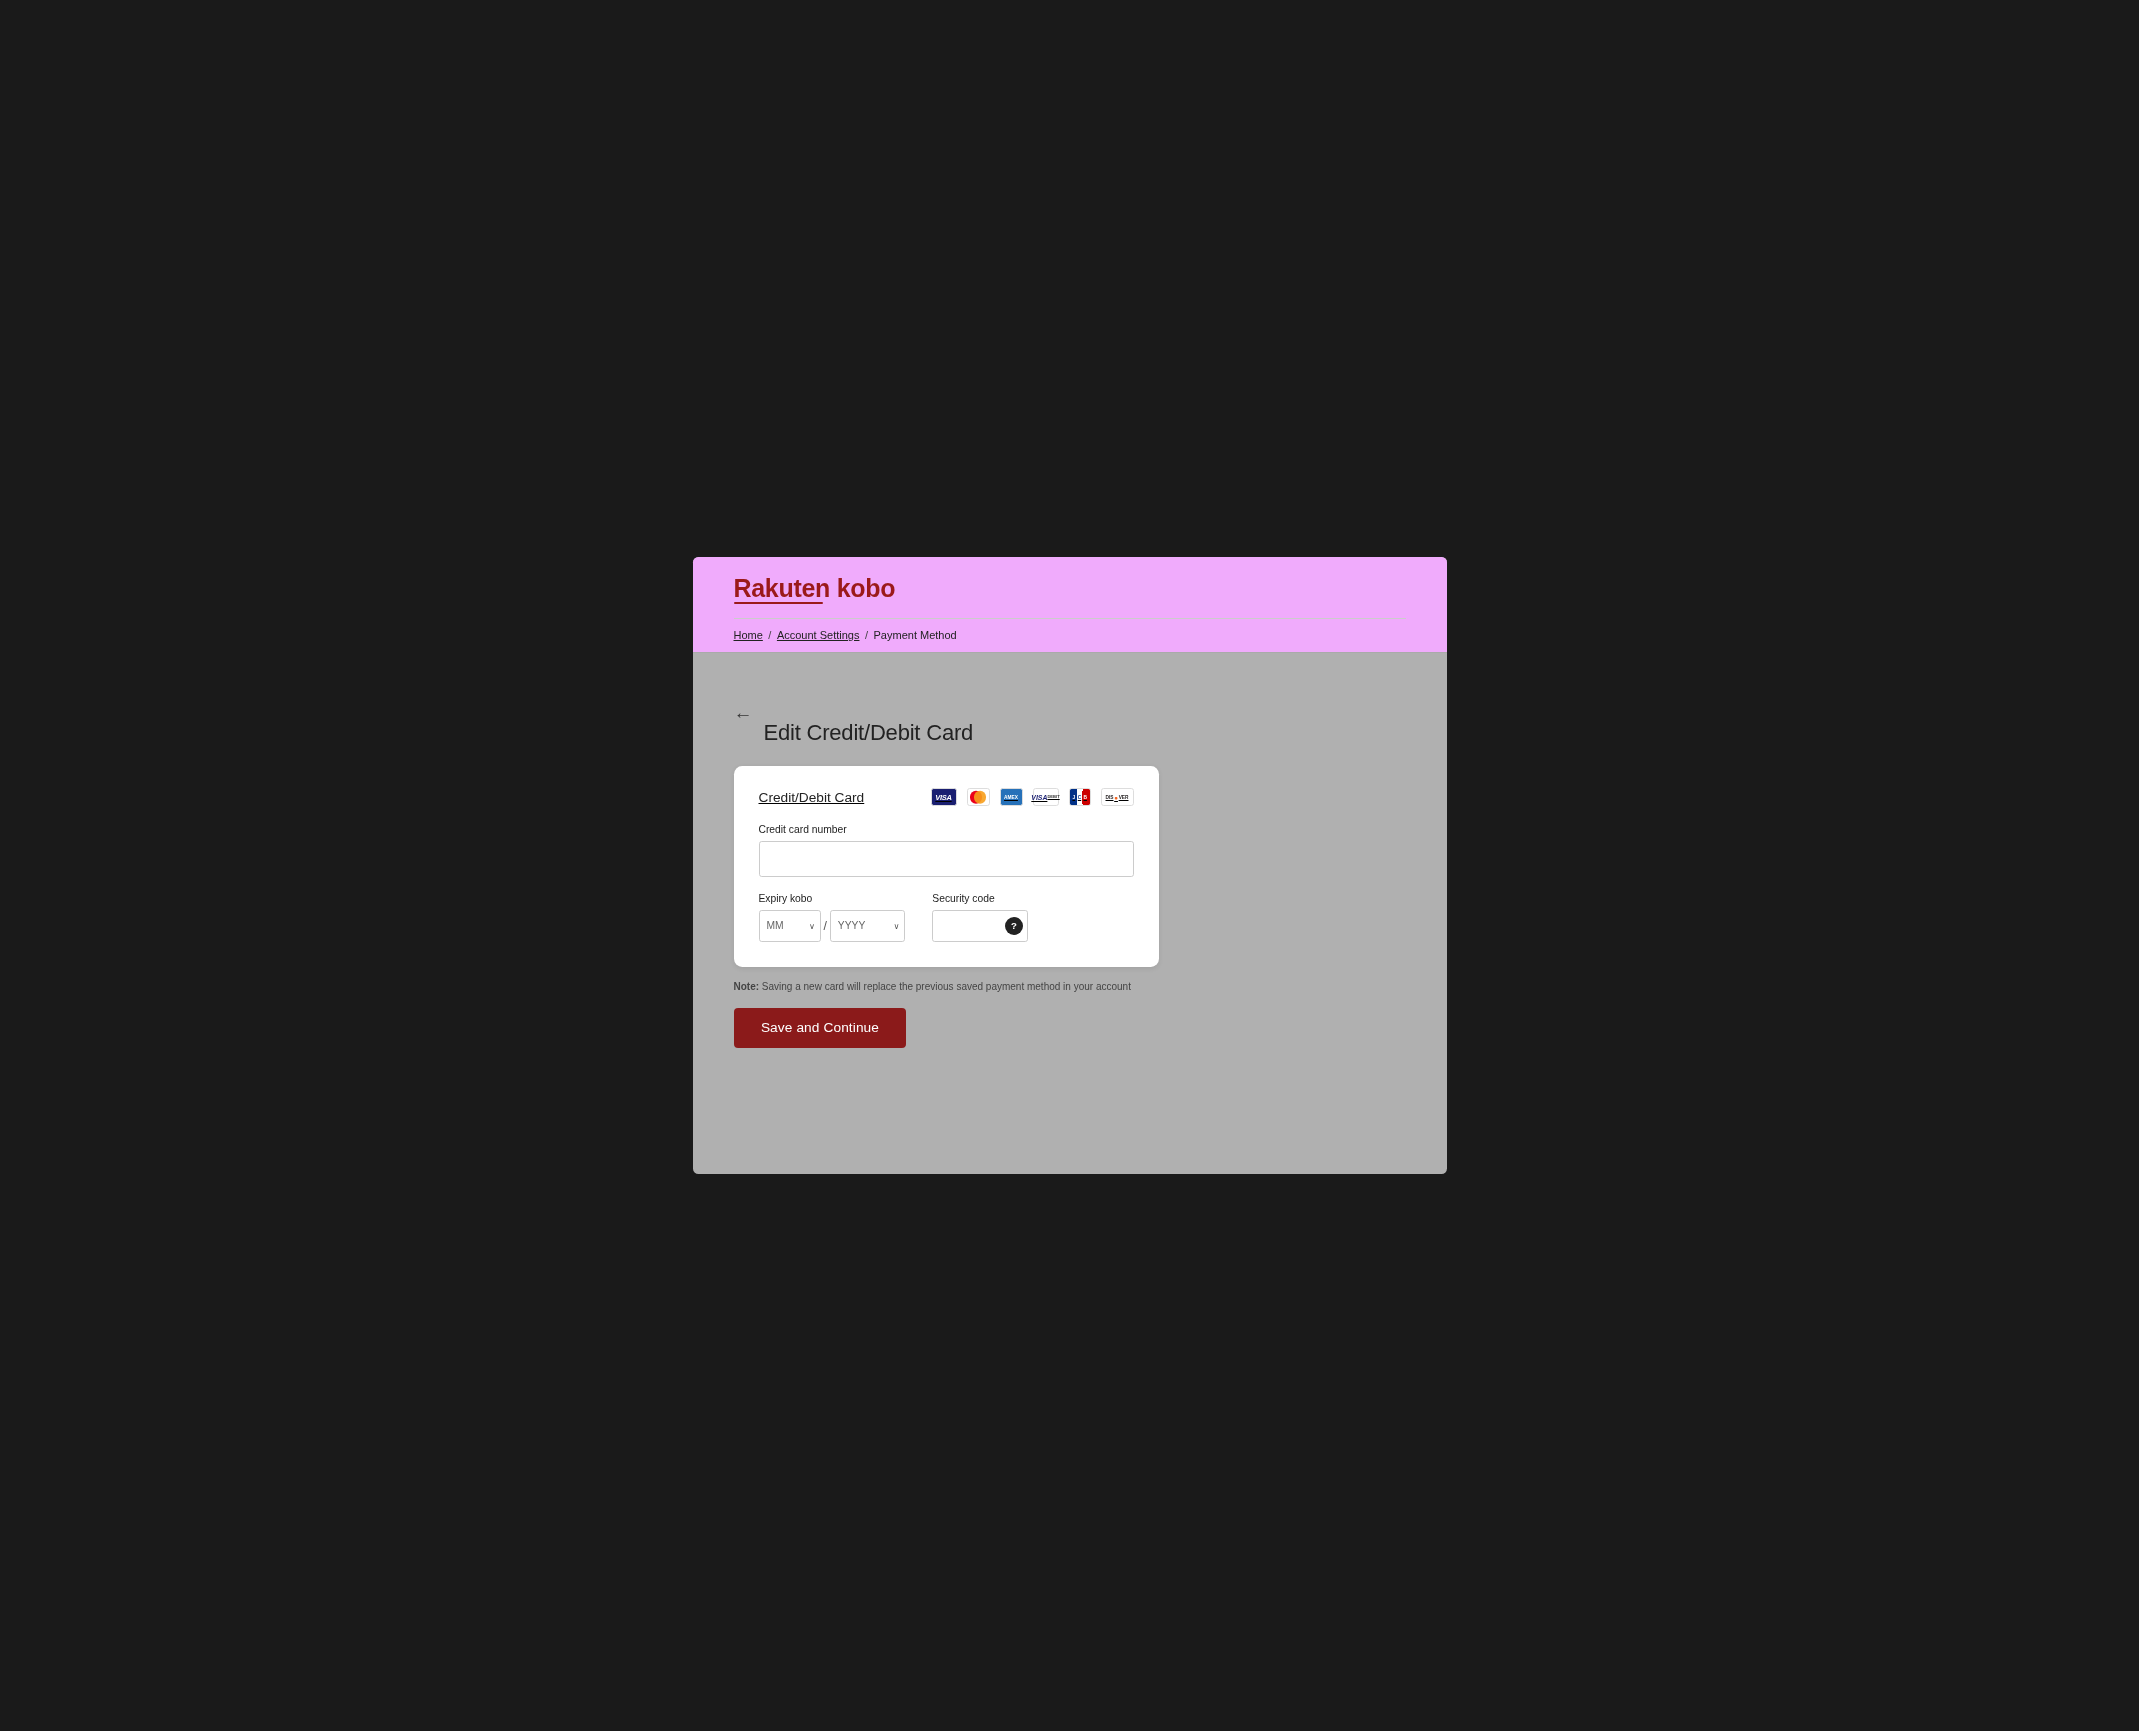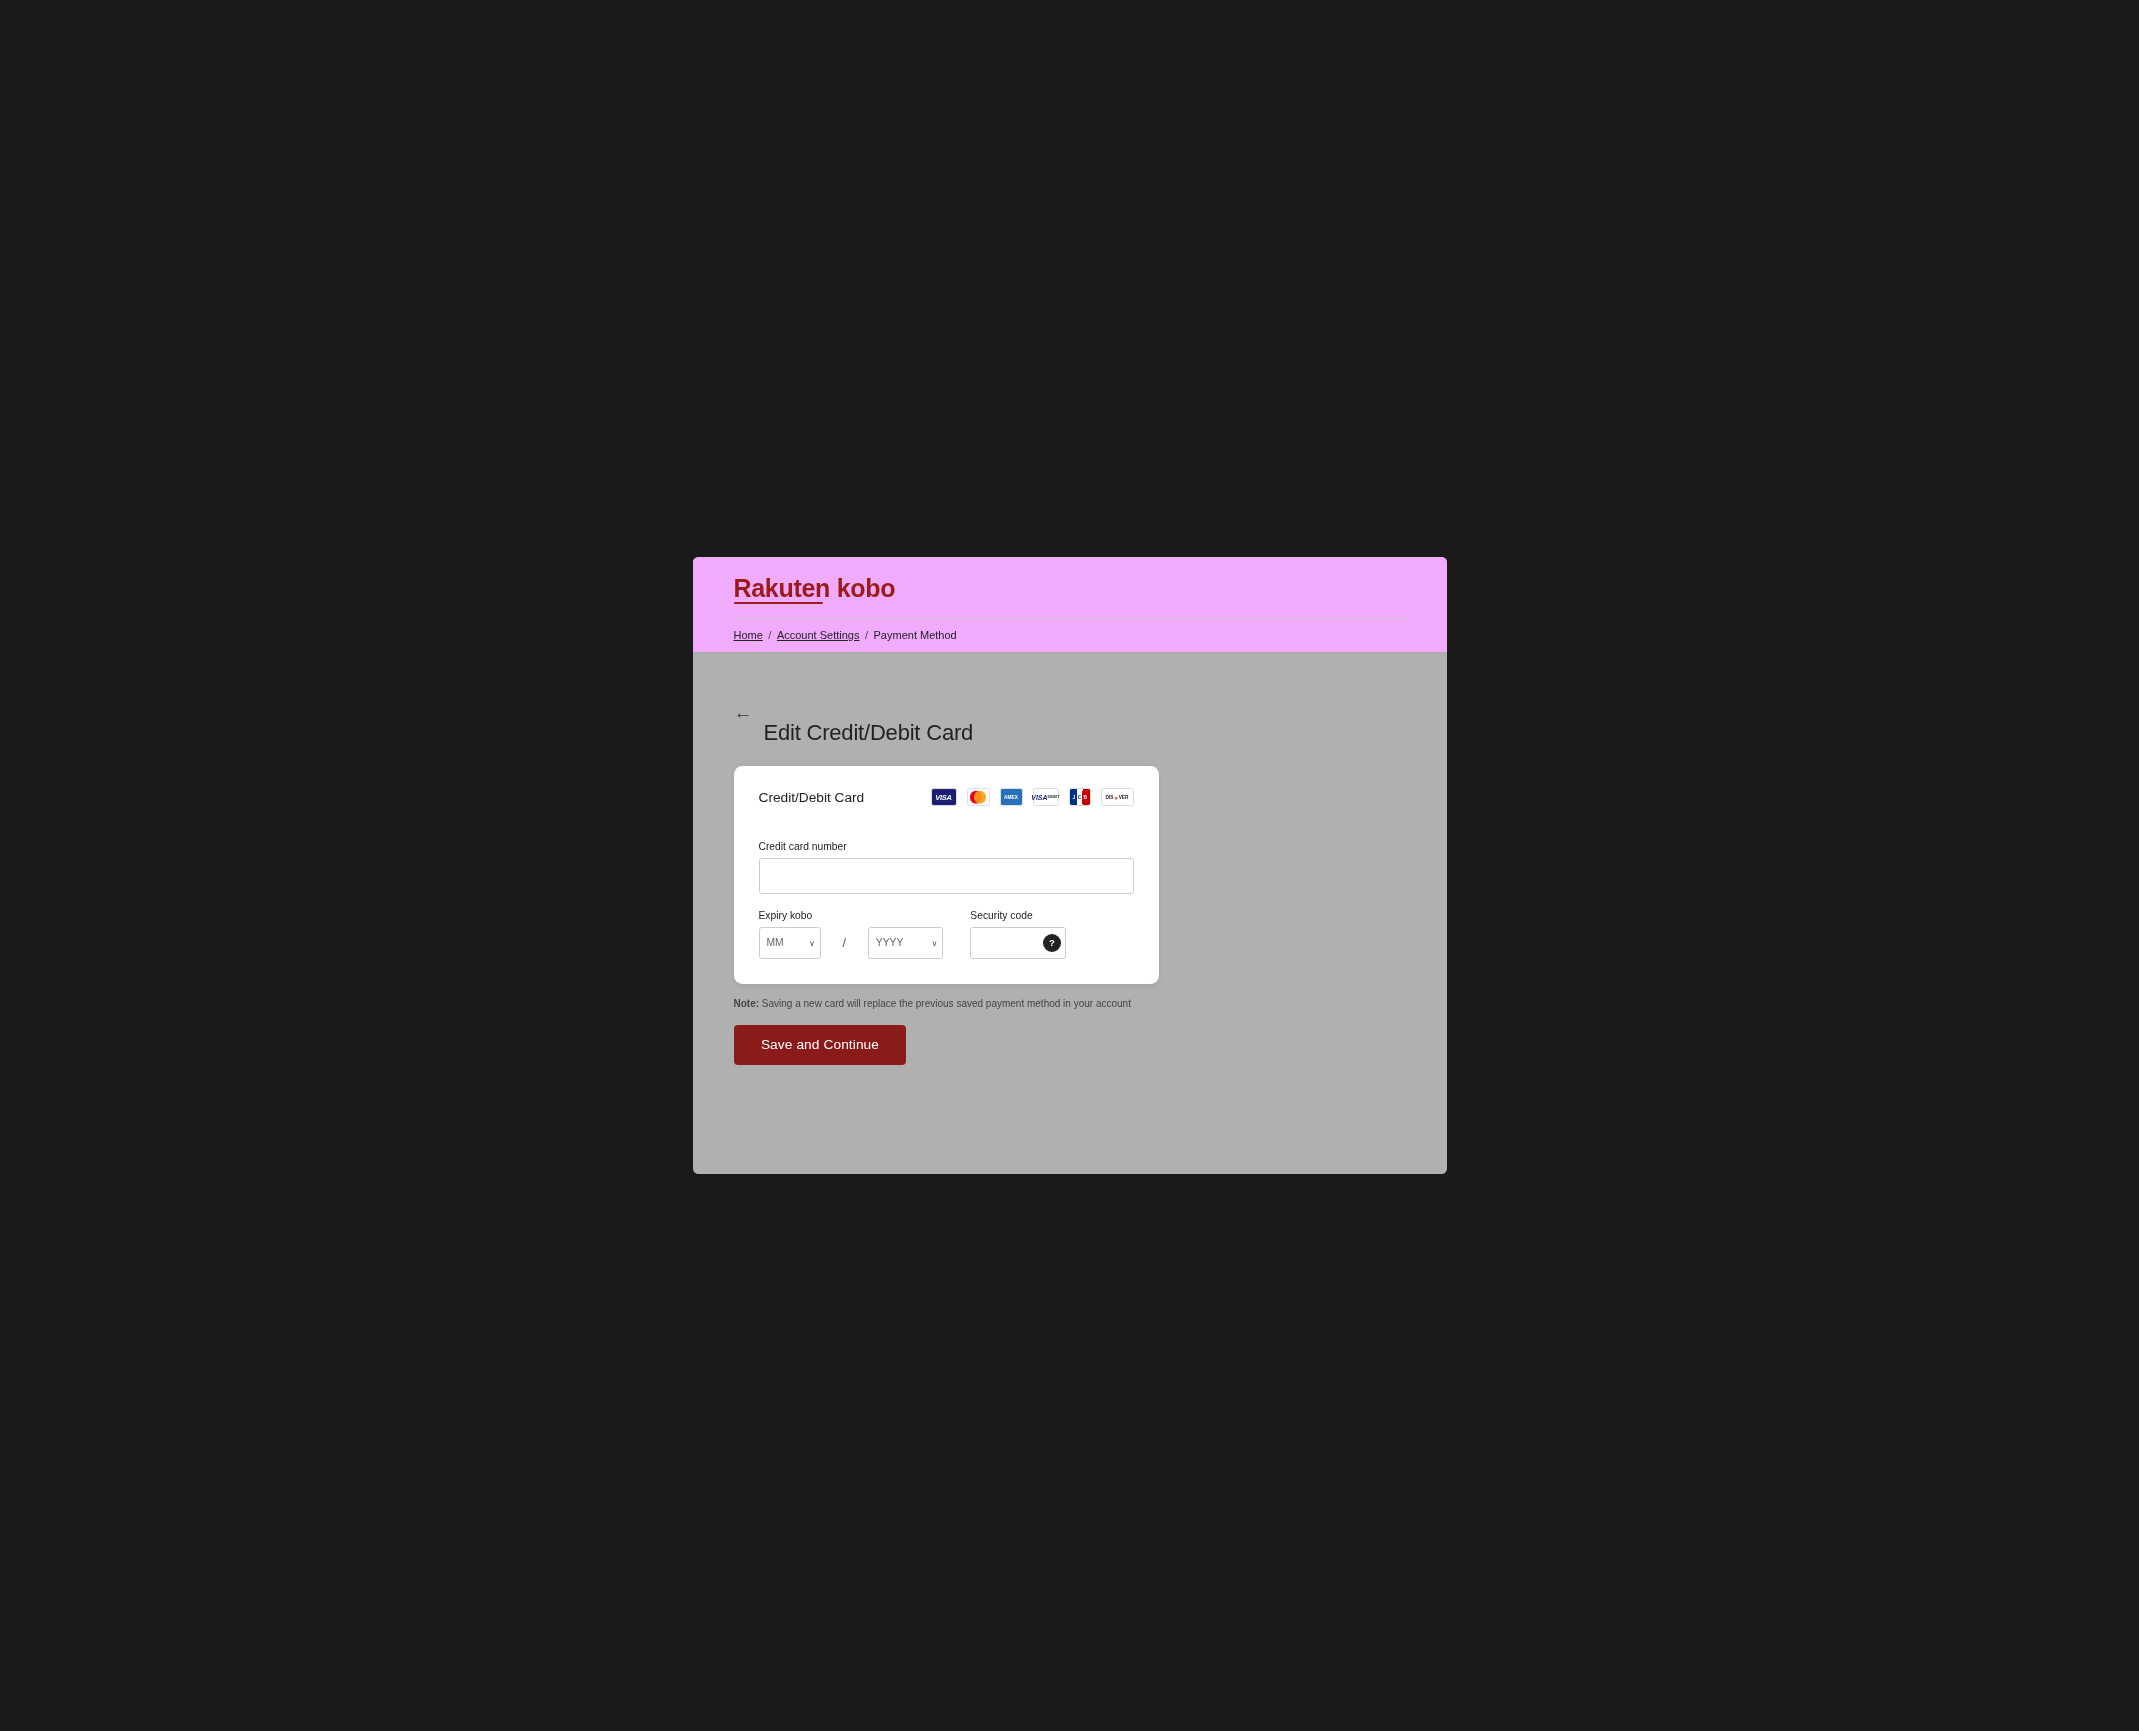--- a/index.html
+++ b/index.html
@@ -119,21 +119,22 @@
       border-radius: 8.2px;
       padding: 22px 25px 25px 25px;
       max-width: 425px;
       box-shadow: 0 1.4px 5.5px rgba(0,0,0,0.08);
     }
 
     .card-form-header {
       display: flex;
       align-items: center;
       justify-content: space-between;
-      margin-bottom: 35px;
+      margin-bottom: 18px;
+      text-decoration: underline;
     }
 
     .card-form-title {
       font-size: 13.7px;
       font-weight: 400;
       color: #222;
     }
 
     .payment-icons {
       display: flex;
@@ -263,21 +264,21 @@
       flex: 0 0 auto;
     }
 
     .security-section {
       flex: 0 0 auto;
     }
 
     .expiry-inputs {
       display: flex;
       align-items: center;
-      gap: 22px;
+      gap: 3px;
     }
 
     .expiry-select-wrapper {
       position: relative;
       display: inline-block;
     }
 
     .expiry-select-wrapper select {
       height: 32px;
       border: 1px solid #ccc;

